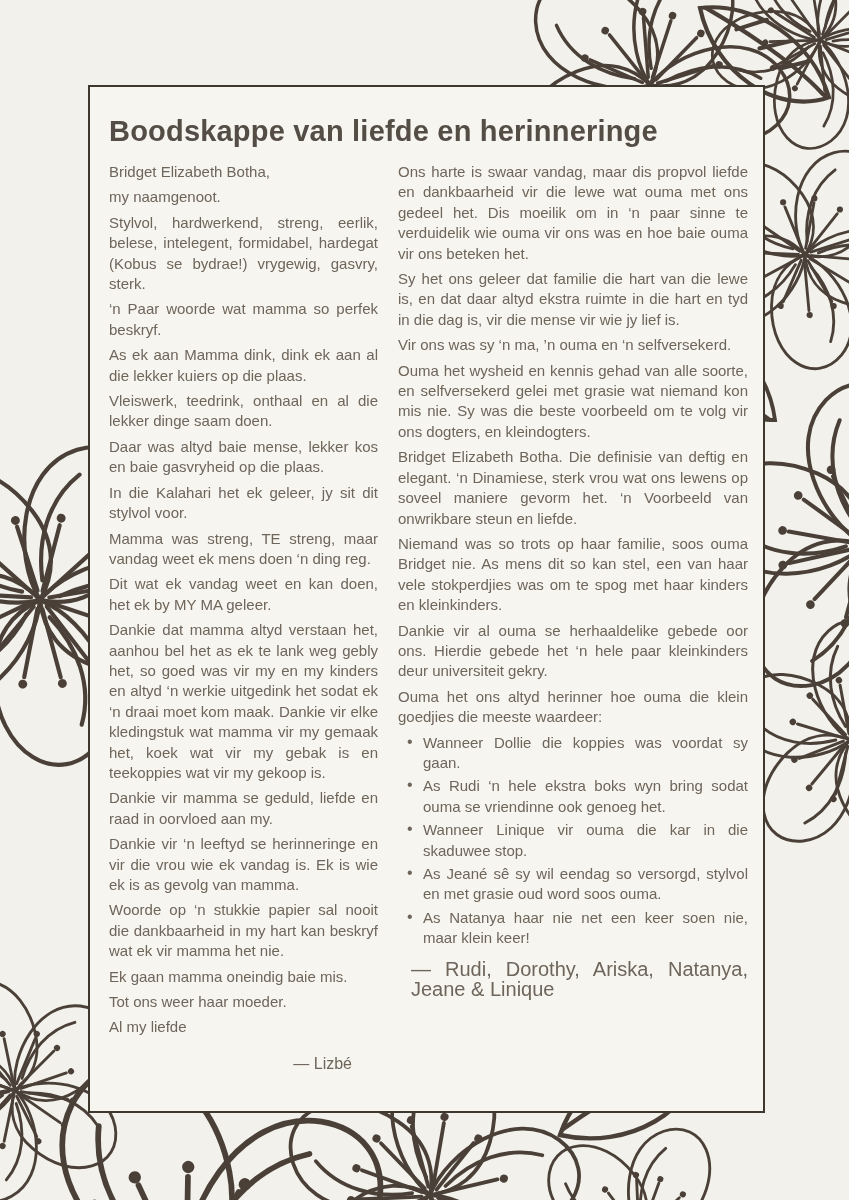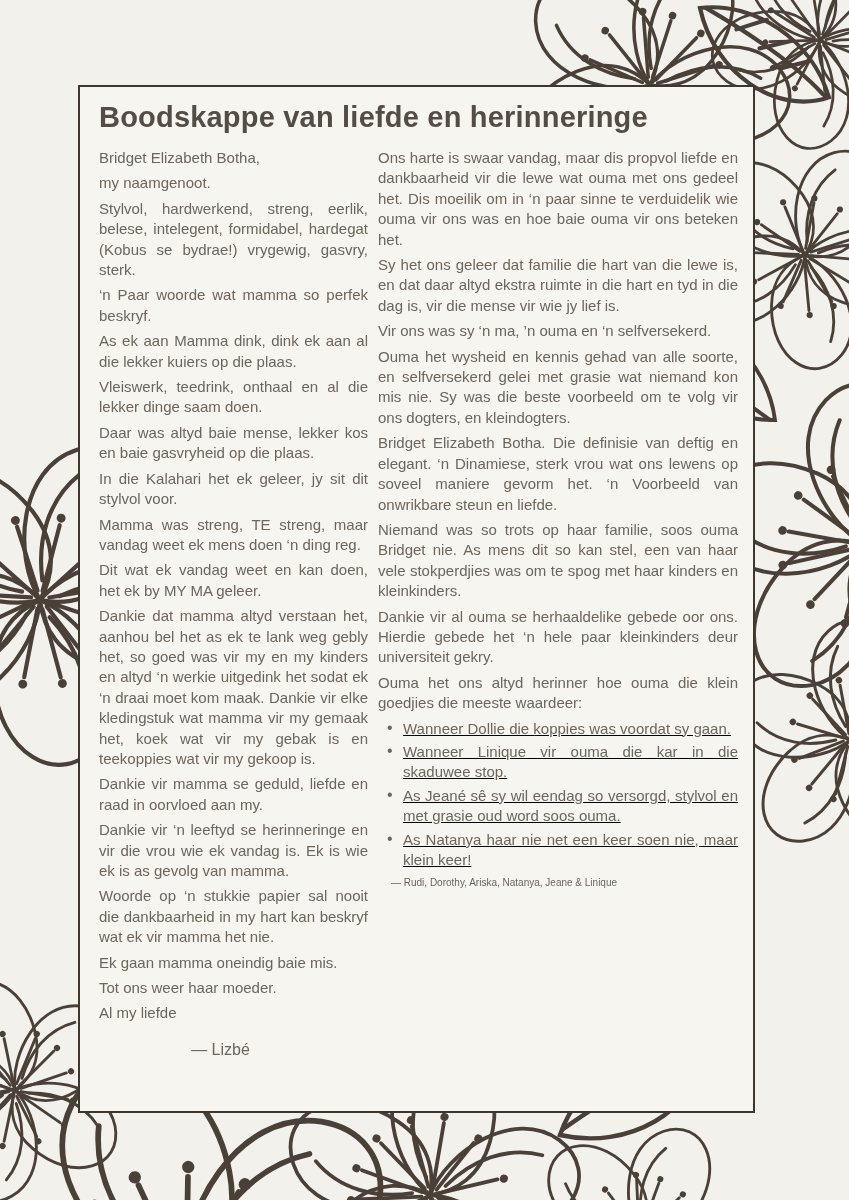--- a/index.html
+++ b/index.html
@@ -5,59 +5,59 @@
   html,body{margin:0;padding:0;background:#e8e7e1;}
   .page{
     position:relative;
     width:849px;height:1200px;
     background:#f2f1eb;
     overflow:hidden;
     font-family:"Liberation Sans",sans-serif;
   }
   .decor{position:absolute;top:0;left:0;z-index:0;}
   .panel{
-    position:absolute;left:78px;top:85px;
+    position:absolute;left:88px;top:85px;
     width:677px;height:1028px;
     background:#f6f5ef;
     border:2px solid #3e372e;
     box-sizing:border-box;
-    padding:10px 15px 0 19px;
+    padding:24px 15px 0 19px;
     z-index:1;
   }
   .title{
     margin:4px 0 14px 0;
     font-size:29px;
     font-weight:bold;
     color:#544d46;
     letter-spacing:0.2px;
   }
-  .cols{display:flex;gap:10px;}
+  .cols{display:flex;gap:20px;}
   .col-left{width:269px;flex:none;}
   .col-right{flex:1;min-width:0;}
   .para{
     margin:0 0 5px 0;
     font-size:15px;
     line-height:20.4px;
     color:#6e655b;
     text-align:justify;
   }
   .sig-left{
     margin-top:16px;
     padding-right:26px;
-    text-align:center;
+    text-align:right;
     font-size:16px;
     color:#6e655b;
   }
   .sig-right{
-    margin-top:3px;
+    margin-top:10px;
     padding-left:13px;
-    font-size:10px;
+    font-size:20px;
     color:#6e655b;
   }
-  .bullets{list-style:none;margin:1px 0 1px 0;padding:0;text-decoration:underline;}
+  .bullets{list-style:none;margin:1px 0 1px 0;padding:0;}
   .bullets li{
     position:relative;
     padding-left:25px;
     margin:0 0 3px 0;
     font-size:15px;
     line-height:20.4px;
     color:#6e655b;
     text-align:justify;
   }
   .bullets li::before{
@@ -171,20 +171,21 @@
         <p class="para">Ons harte is swaar vandag, maar dis propvol liefde en dankbaarheid vir die lewe wat ouma met ons gedeel het. Dis moeilik om in ‘n paar sinne te verduidelik wie ouma vir ons was en hoe baie ouma vir ons beteken het.</p>
         <p class="para">Sy het ons geleer dat familie die hart van die lewe is, en dat daar altyd ekstra ruimte in die hart en tyd in die dag is, vir die mense vir wie jy lief is.</p>
         <p class="para">Vir ons was sy ‘n ma, ’n ouma en ‘n selfversekerd.</p>
         <p class="para">Ouma het wysheid en kennis gehad van alle soorte, en selfversekerd gelei met grasie wat niemand kon mis nie. Sy was die beste voorbeeld om te volg vir ons dogters, en kleindogters.</p>
         <p class="para">Bridget Elizabeth Botha. Die definisie van deftig en elegant. ‘n Dinamiese, sterk vrou wat ons lewens op soveel maniere gevorm het. ‘n Voorbeeld van onwrikbare steun en liefde.</p>
         <p class="para">Niemand was so trots op haar familie, soos ouma Bridget nie. As mens dit so kan stel, een van haar vele stokperdjies was om te spog met haar kinders en kleinkinders.</p>
         <p class="para">Dankie vir al ouma se herhaaldelike gebede oor ons. Hierdie gebede het ‘n hele paar kleinkinders deur universiteit gekry.</p>
         <p class="para">Ouma het ons altyd herinner hoe ouma die klein goedjies die meeste waardeer:</p>
         <ul class="bullets">
           <li>Wanneer Dollie die koppies was voordat sy gaan.</li>
+          <li>As Rudi ‘n hele ekstra boks wyn bring sodat ouma se vriendinne ook genoeg het.</li>
           <li>Wanneer Linique vir ouma die kar in die skaduwee stop.</li>
           <li>As Jeané sê sy wil eendag so versorgd, stylvol en met grasie oud word soos ouma.</li>
           <li>As Natanya haar nie net een keer soen nie, maar klein keer!</li>
         </ul>
         <p class="para sig-right">— Rudi, Dorothy, Ariska, Natanya, Jeane &amp; Linique</p>
       </div>
 
     </div>
   </div>
 </div>

